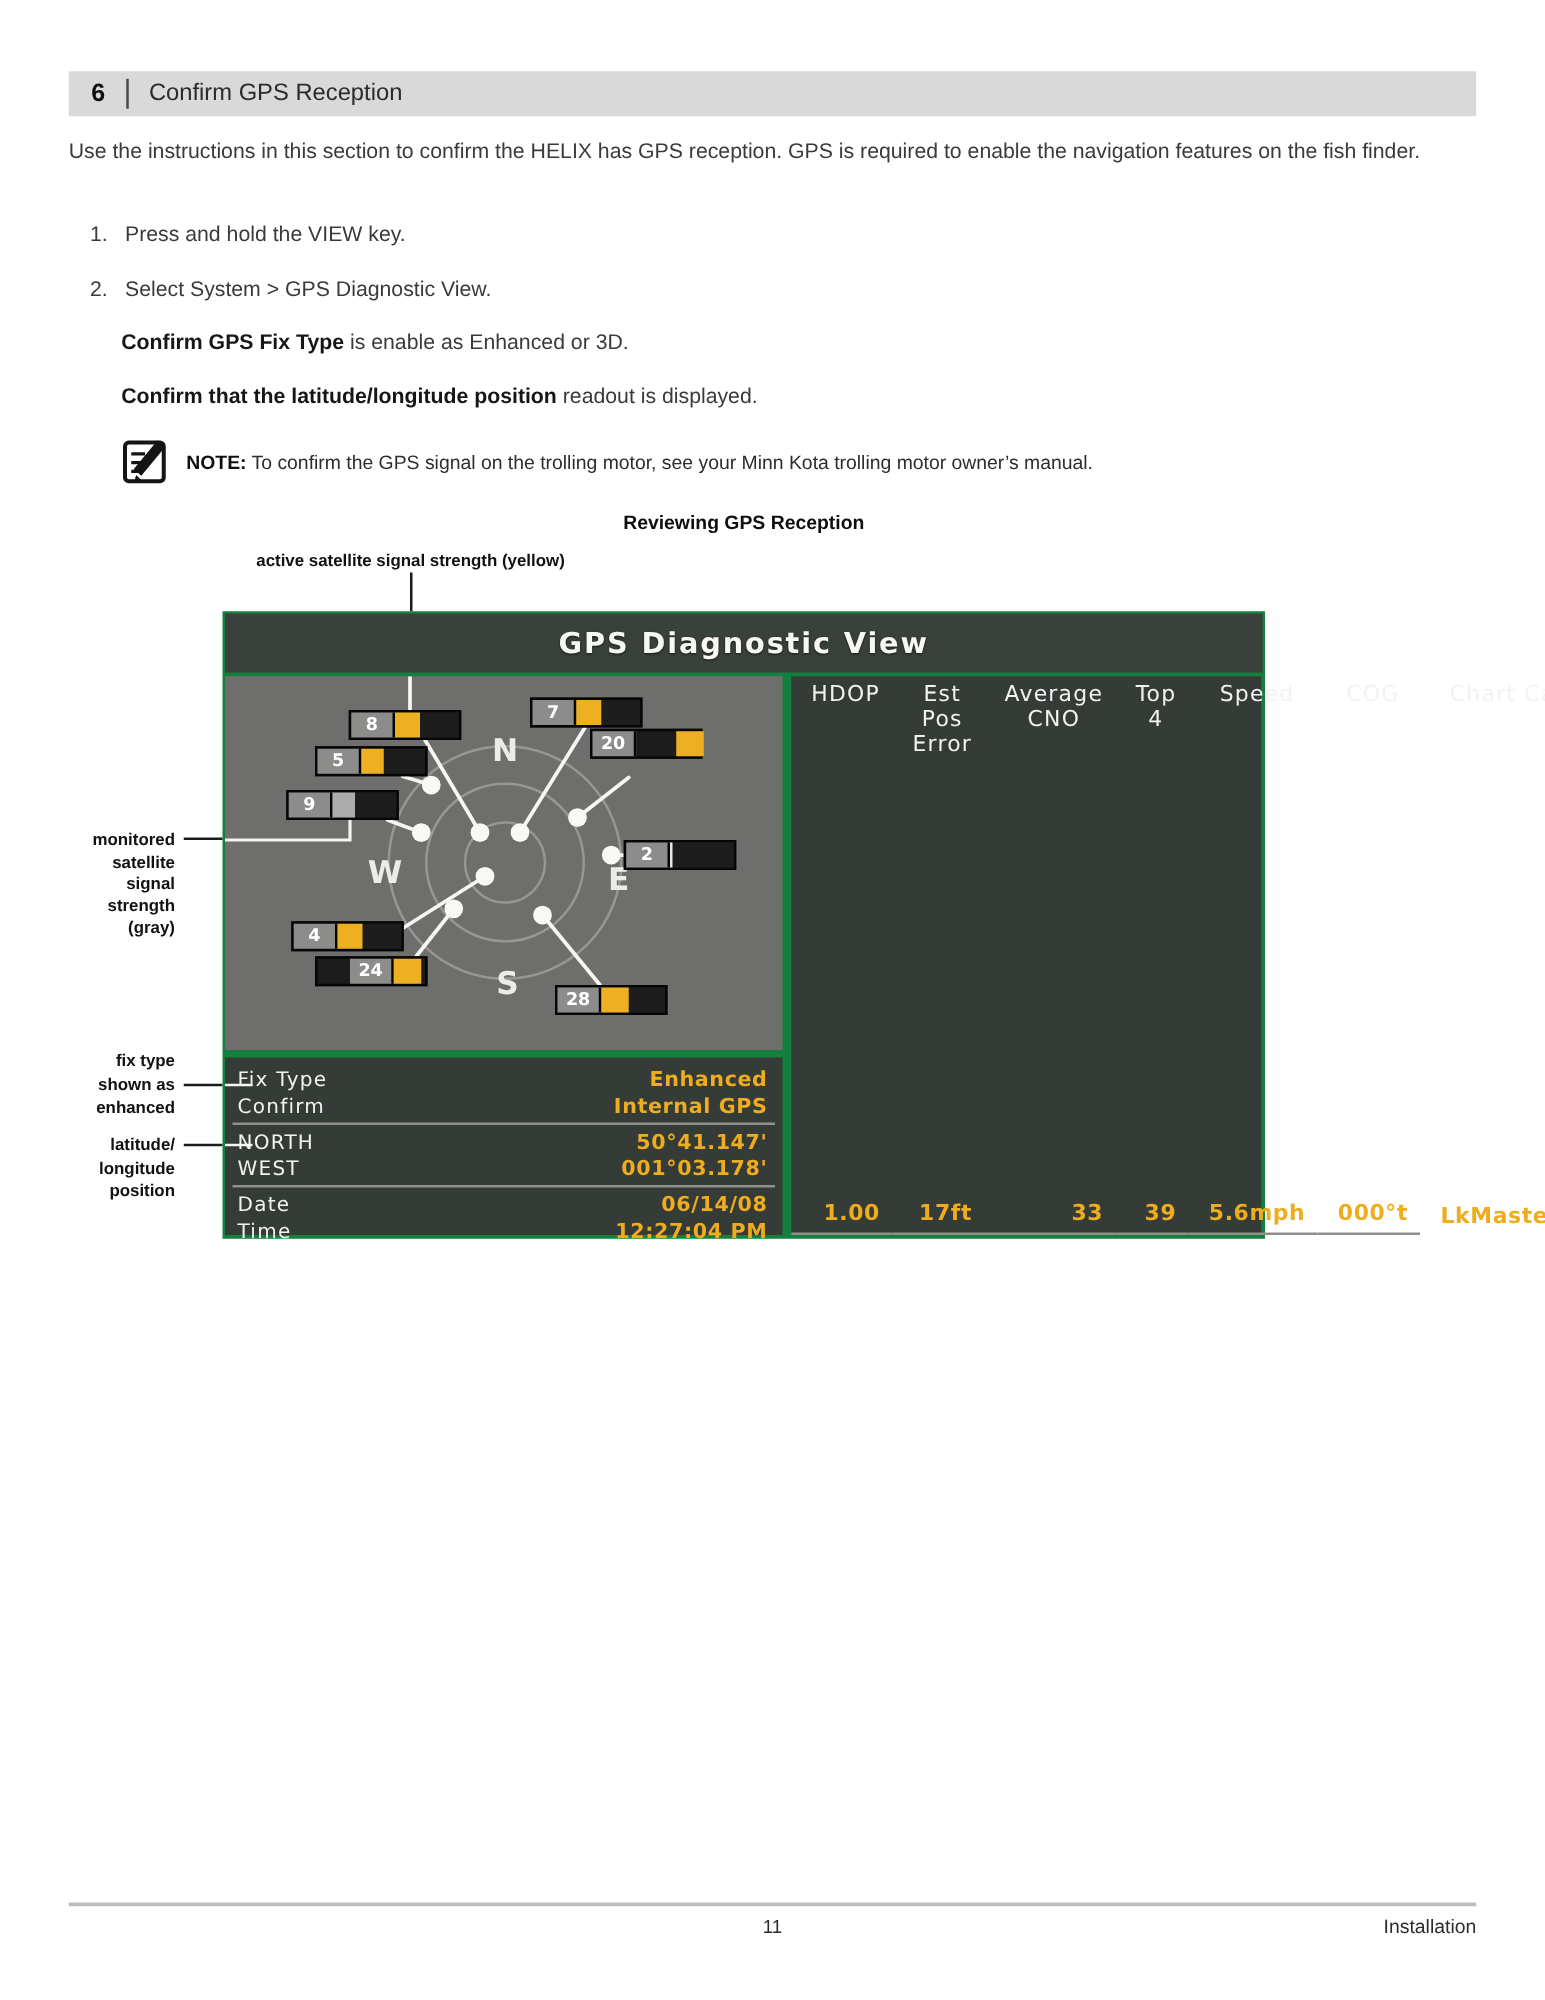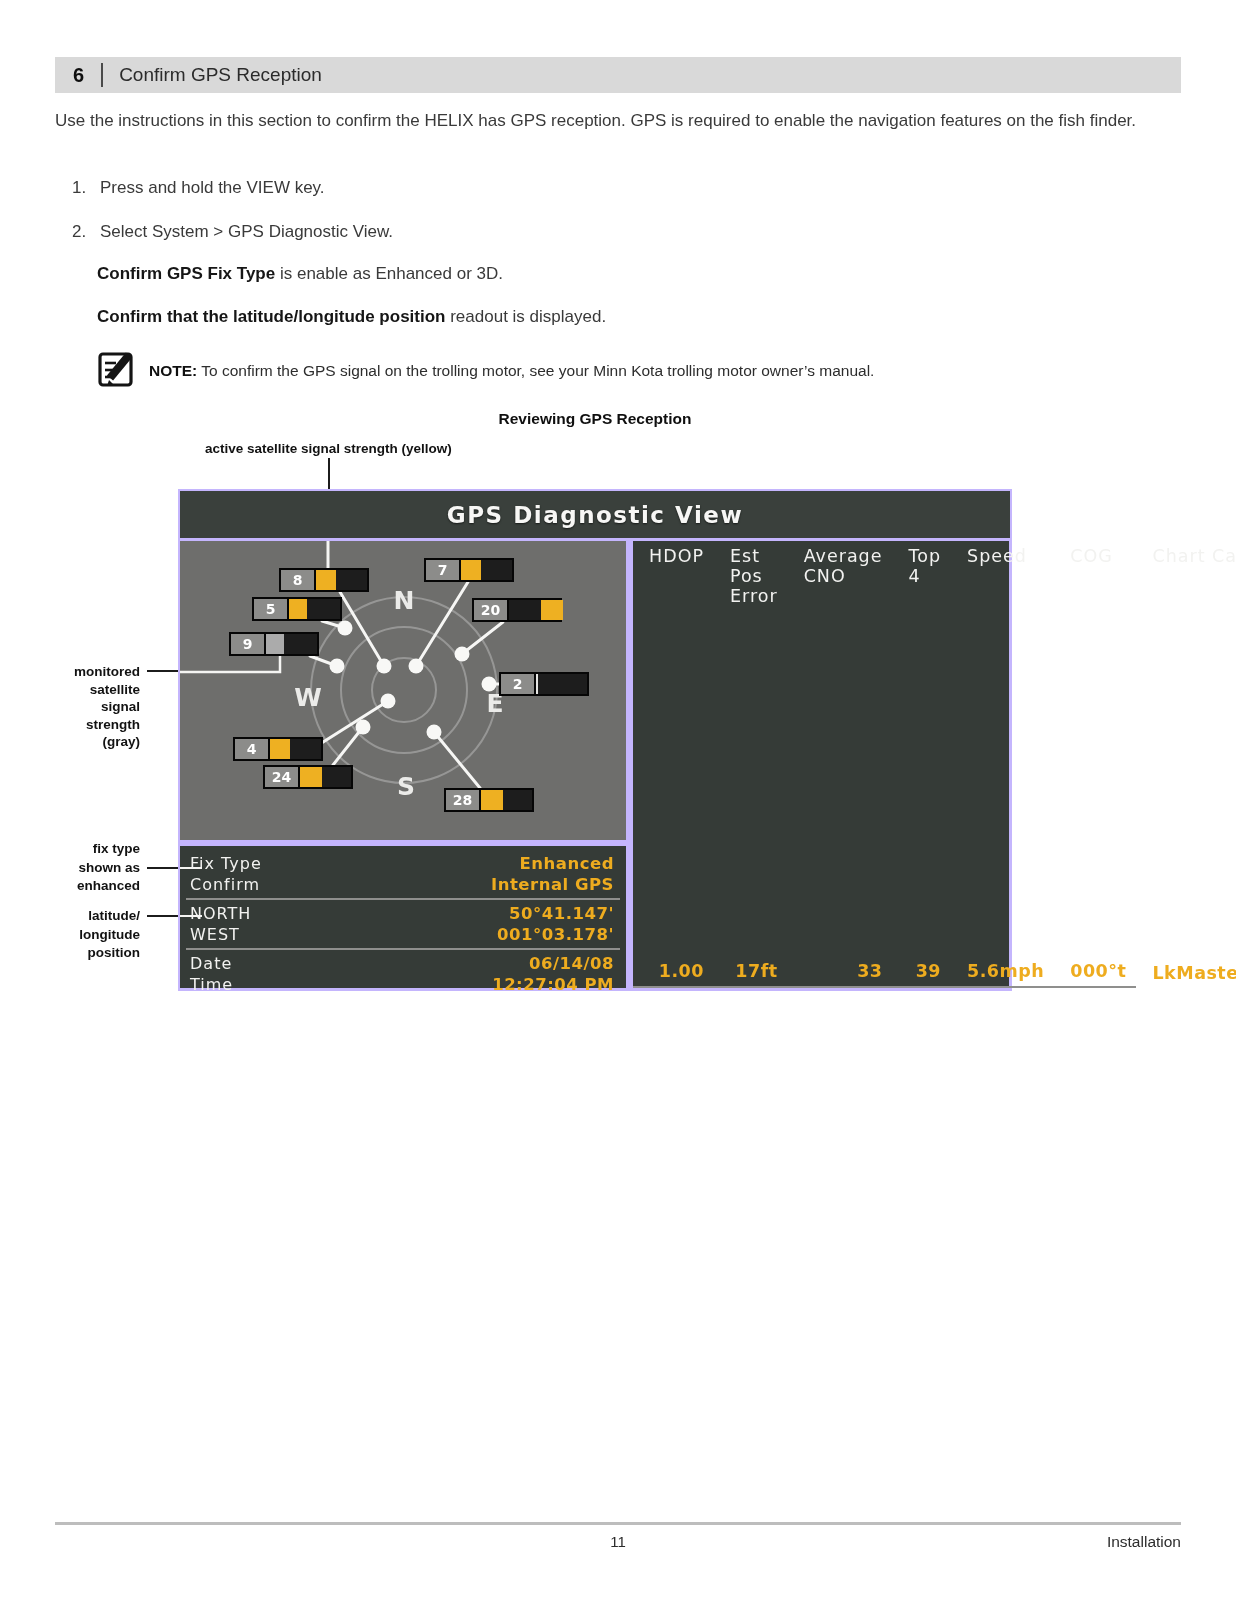--- a/index.html
+++ b/index.html
@@ -24,21 +24,21 @@
   .figure-title{left:178px;top:410px;width:834px;text-align:center;font-weight:bold;
                 font-size:15.5px;color:#0f0f0f;}
 
   
   .ann{font-weight:bold;font-size:13.5px;color:#121212;line-height:17.5px;}
   .ann-block{text-align:right;width:110px;}
   .black-line{background:#1c1c1c;}
   .white-line{background:#f5f5f3;position:absolute;}
 
   
-  .figure{left:178px;top:489px;width:834px;height:502px;background:#c4b5fd;}
+  .figure{left:178px;top:489px;width:834px;height:502px;background:#15803d;text-align:center;}
   .scr{font-family:"DejaVu Sans",sans-serif;}
   .scr-header{left:2px;top:2px;width:830px;height:47px;background:#3a403c;
               display:flex;align-items:center;justify-content:center;}
   .scr-header-title{color:#f7f7f5;font-weight:bold;font-size:23px;letter-spacing:1.5px;
                     text-shadow:0 1px 2px rgba(0,0,0,.6);}
   .sky-panel{left:2px;top:52px;width:446px;height:299px;background:#6e6e6c;}
   .bl-panel{left:2px;top:357px;width:446px;height:142px;background:#353b37;
             display:flex;flex-direction:column;padding-top:7px;box-sizing:border-box;}
   .right-panel{left:455px;top:52px;width:376px;height:447px;background:#353b37;
                display:flex;flex-direction:row;}
@@ -203,39 +203,39 @@
           <div class="sat-bar">
             <div class="sat-fill" style="width: 18px; background: rgb(171, 171, 171);"></div>
           </div>
         </div>
         <div class="sat" style="left: 244px; top: 17px;">
           <div class="sat-plate">7</div>
           <div class="sat-bar">
             <div class="sat-fill" style="width: 20px; background: rgb(238, 176, 34);"></div>
           </div>
         </div>
-        <div class="sat" style="left: 292px; top: 57px; gap: 32px;">
+        <div class="sat" style="left: 292px; top: 42px; gap: 32px;">
           <div class="sat-plate">20</div>
           <div class="sat-bar">
             <div class="sat-fill" style="width: 22px; background: rgb(238, 176, 34);"></div>
           </div>
         </div>
         <div class="sat" style="left: 319px; top: 131px;">
           <div class="sat-plate">2</div>
           <div class="sat-bar">
             <div class="sat-fill" style="width: 2px; background: rgb(230, 230, 228);"></div>
           </div>
         </div>
         <div class="sat" style="left: 53px; top: 196px;">
           <div class="sat-plate">4</div>
           <div class="sat-bar">
             <div class="sat-fill" style="width: 20px; background: rgb(238, 176, 34);"></div>
           </div>
         </div>
-        <div class="sat" style="left: 83px; top: 224px;">
+        <div class="sat" style="left: 72px; top: 224px; padding-left: 26px;">
           <div class="sat-plate">24</div>
           <div class="sat-bar">
             <div class="sat-fill" style="width: 22px; background: rgb(238, 176, 34);"></div>
           </div>
         </div>
         <div class="sat" style="left: 264px; top: 247px;">
           <div class="sat-plate">28</div>
           <div class="sat-bar">
             <div class="sat-fill" style="width: 22px; background: rgb(238, 176, 34);"></div>
           </div>

